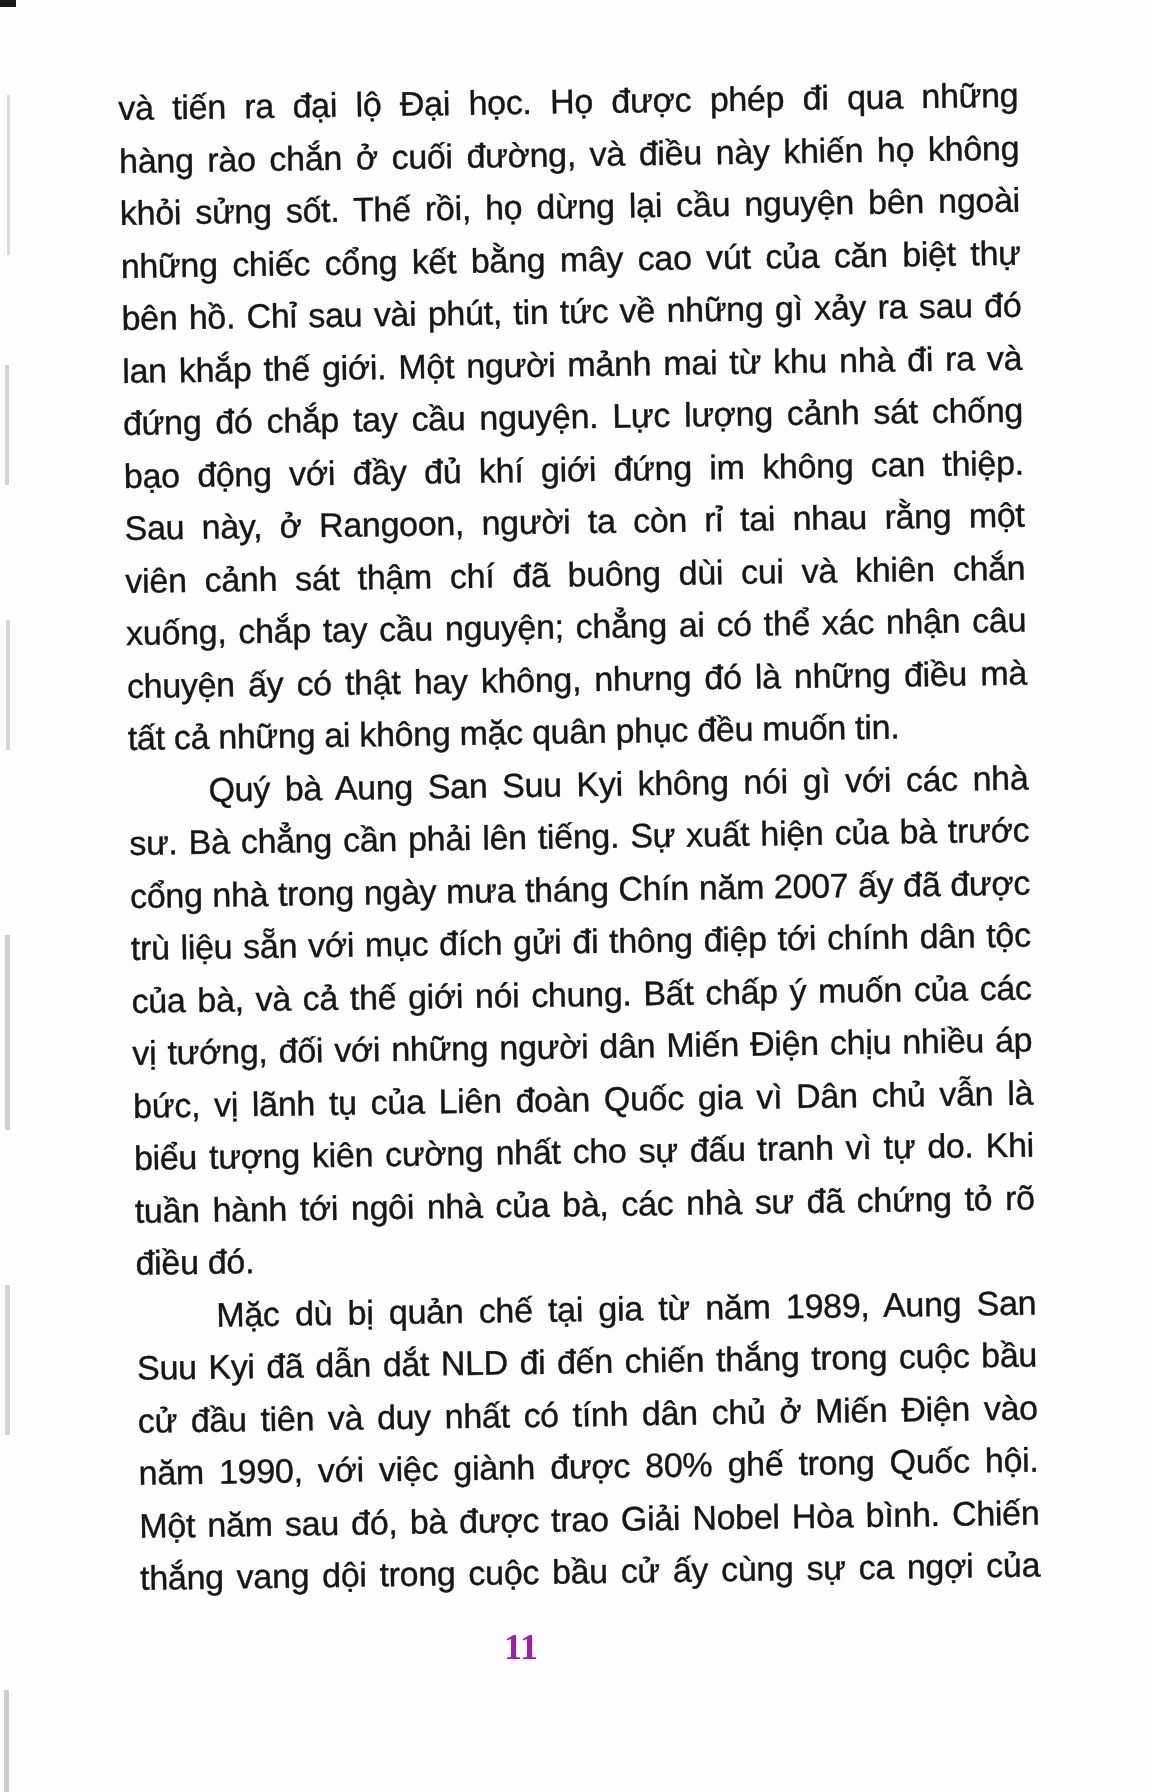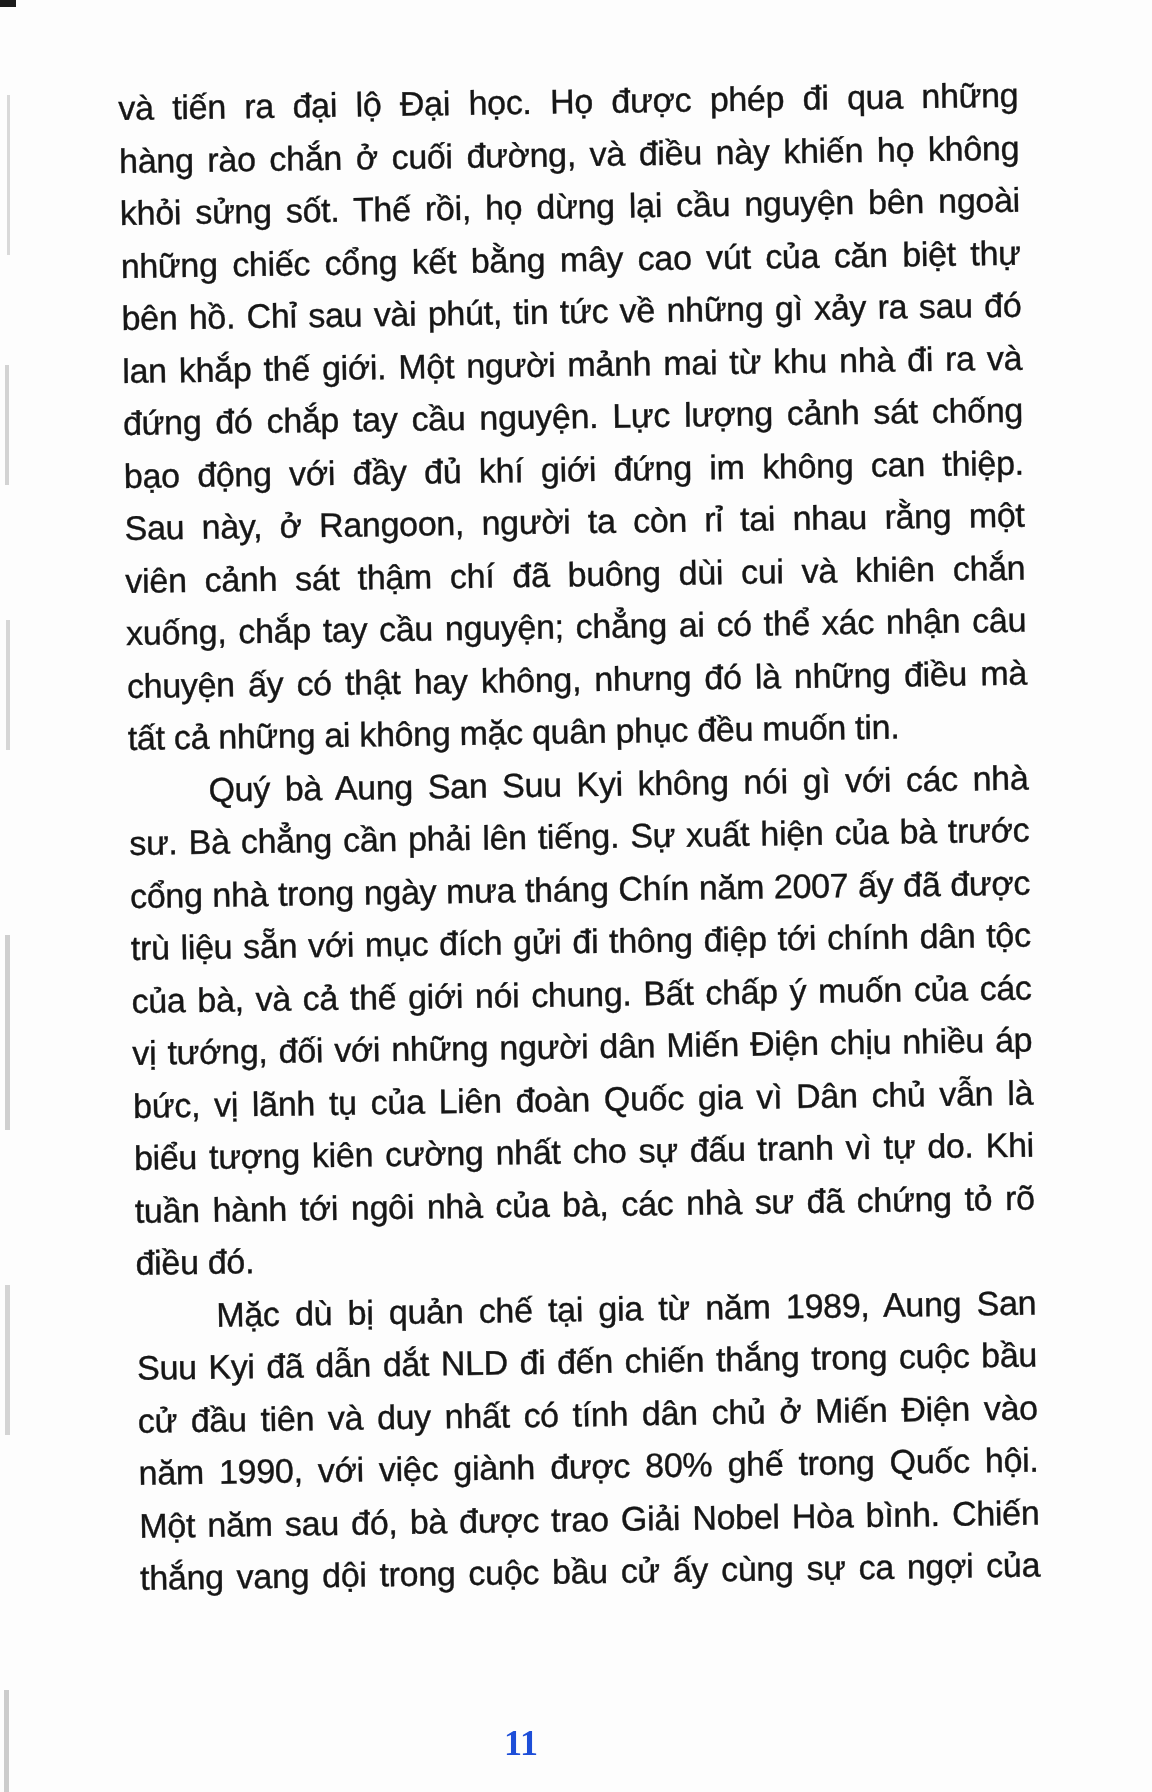--- a/index.html
+++ b/index.html
@@ -47,29 +47,29 @@
   }
   .line.para-end {
     text-align-last: left;
   }
   .line.indent {
     text-indent: 80px;
   }
   .page-number {
     position: absolute;
     left: 0;
-    top: 1722px;
+    top: 1626px;
     width: 1028px;
     padding-left: 14px;
     box-sizing: border-box;
     text-align: center;
     font-family: "Liberation Serif", serif;
     font-weight: 700;
     font-size: 36px;
-    color: #1d4ed8;
+    color: #a21caf;
   }
 </style>
 </head>
 <body>
 
 <div class="sheet">
 
   <div class="mark mark-corner"></div>
   <div class="mark mark-1"></div>
   <div class="mark mark-2"></div>

